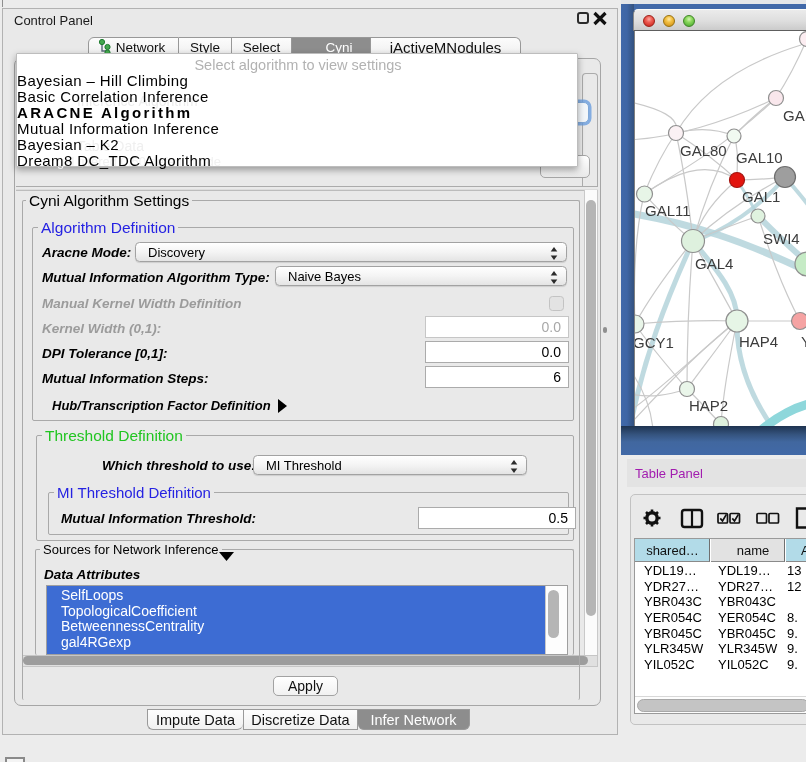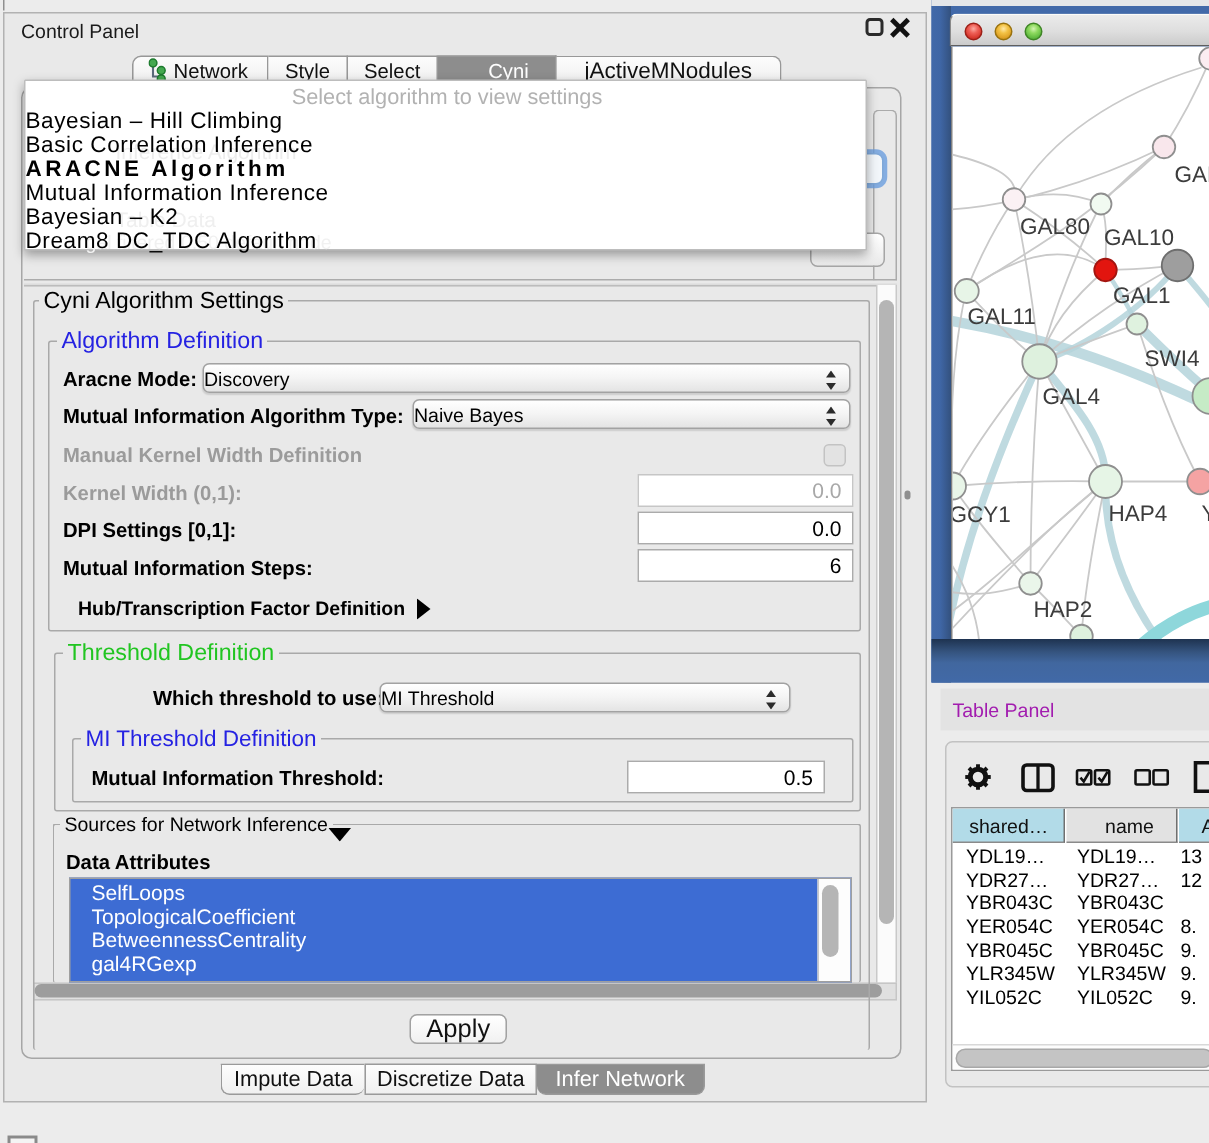--- a/index.html
+++ b/index.html
@@ -197,24 +197,24 @@
 <div class="abs" style="left:540px;top:155px;width:50px;height:23px;border:1px solid #a6a6a6;border-radius:5px;background:linear-gradient(#fff,#e9e9e9);"></div>
 
 <div class="abs" style="left:584px;top:190px;width:14px;height:476px;background:#fbfbfb;border-left:1px solid #c9c9c9;border-right:1px solid #c9c9c9;"></div>
 <div class="abs" style="left:586px;top:200px;width:10px;height:416px;background:#b5b5b5;border-radius:5px;"></div>
 
 <div class="abs" style="left:22px;top:655px;width:576px;height:12px;background:#e0e0e0;border:1px solid #c6c6c6;"></div>
 <div class="abs" style="left:23px;top:656px;width:565px;height:9px;background:#9d9d9d;border-radius:4.5px;"></div>
 
 <style>
  .glabel { position:absolute; background:#e9e9e9; padding:0 3px; font-size:14px; }
- .blbl { font-weight:bold; font-size:13.5px; color:#000; position:absolute; }
+ .blbl { font-weight:bold; font-size:13.5px; color:#000; position:absolute;font-style:italic; }
  .combo { position:absolute; height:20px; border:1px solid #a2a2a2; border-radius:4.5px;
           background:linear-gradient(#ffffff,#f4f4f4 50%,#e4e4e4); font-size:13px; color:#000;
-          line-height:19px; box-shadow:0 1px 1px rgba(0,0,0,.12); }
+          line-height:19px; padding-left:12px; box-shadow:0 1px 1px rgba(0,0,0,.12); }
  .updn { position:absolute; right:8px; top:3.5px; width:8px; height:13px; }
  .tfield { position:absolute; height:22px; background:#fff; border:1px solid #ababab;
            font-size:14px; color:#000; text-align:right; padding-right:7px; line-height:21px; }
 </style>
 <div id="settings">
 
   <div class="abs" style="left:22px;top:200px;width:558px;height:500px;border:1px solid #a9a9a9;border-bottom:none;border-radius:2px;"></div>
   <div class="glabel" style="left:26px;top:192px;color:#000;font-size:15.5px;">Cyni Algorithm Settings</div>
 
   <div class="abs" style="left:32px;top:227px;width:542px;height:194px;border:1px solid #a9a9a9;border-radius:2px;"></div>
@@ -231,21 +231,21 @@
   <div class="combo" style="left:275px;top:266px;width:292px;">Naive Bayes
     <svg class="updn" viewBox="0 0 8 13">
           <path d="M4,0 L7.3,4.6 H0.7 Z" fill="#2b2b2b"></path>
           <path d="M4,13 L7.3,8.4 H0.7 Z" fill="#2b2b2b"></path>
         </svg>
   </div>
   <div class="blbl" style="left:42px;top:296px;color:#9b9b9b;">Manual Kernel Width Definition</div>
   <div class="abs" style="left:549px;top:296px;width:15px;height:15px;background:#e3e3e3;border:1px solid #c3c3c3;border-radius:3.5px;"></div>
   <div class="blbl" style="left:42px;top:321px;color:#9b9b9b;">Kernel Width (0,1):</div>
   <div class="tfield" style="left:425px;top:316px;width:144px;color:#a8a8a8;border-color:#c6c6c6;">0.0</div>
-  <div class="blbl" style="left:42px;top:346px;">DPI Settings [0,1]:</div>
+  <div class="blbl" style="left:42px;top:346px;">DPI Tolerance [0,1]:</div>
   <div class="tfield" style="left:425px;top:341px;width:144px;">0.0</div>
   <div class="blbl" style="left:42px;top:371px;">Mutual Information Steps:</div>
   <div class="tfield" style="left:425px;top:366px;width:144px;">6</div>
   <div class="blbl" style="left:52px;top:398px;font-size:13px;">Hub/Transcription Factor Definition</div>
   <svg class="abs" style="left:277px;top:399px;" width="11" height="14" viewBox="0 0 11 14">
         <path d="M1,0 L10,7 L1,14 Z" fill="#000"></path>
       </svg>
 
   <div class="abs" style="left:36px;top:435px;width:538px;height:106px;border:1px solid #a9a9a9;border-radius:2px;"></div>
   <div class="glabel" style="left:42px;top:427px;color:#21c521;font-size:15.5px;">Threshold Definition</div>
@@ -253,37 +253,37 @@
   <div class="combo" style="left:253px;top:455px;width:274px;">MI Threshold
     <svg class="updn" viewBox="0 0 8 13">
           <path d="M4,0 L7.3,4.6 H0.7 Z" fill="#2b2b2b"></path>
           <path d="M4,13 L7.3,8.4 H0.7 Z" fill="#2b2b2b"></path>
         </svg>
   </div>
 
   <div class="abs" style="left:48px;top:492px;width:521px;height:43px;border:1px solid #a9a9a9;border-radius:2px;"></div>
   <div class="glabel" style="left:54px;top:484px;color:#2522e2;font-size:15px;">MI Threshold Definition</div>
   <div class="blbl" style="left:61px;top:511px;">Mutual Information Threshold:</div>
-  <div class="tfield" style="left:418px;top:507px;width:132px;">0.5</div>
+  <div class="tfield" style="left:418px;top:507px;width:158px;">0.5</div>
 
   <div class="abs" style="left:35px;top:549px;width:539px;height:106px;border:1px solid #a9a9a9;border-bottom:none;border-radius:2px;"></div>
   <div class="glabel" style="left:40px;top:542px;color:#000;font-size:13px;">Sources for Network Inference</div>
   <svg class="abs" style="left:219px;top:551px;" width="15" height="10" viewBox="0 0 15 10">
         <path d="M0,1 L15,1 L7.5,10 Z" fill="#000"></path>
       </svg>
   <div class="blbl" style="left:44px;top:567px;">Data Attributes</div>
 
   <div class="abs" style="left:46px;top:585px;width:522px;height:70px;border:1px solid #9f9f9f;background:#3d6cd3;overflow:hidden;">
     <div class="abs" style="left:14px;top:2px;font-size:14px;color:#fff;line-height:15.5px;">SelfLoops<br>TopologicalCoefficient<br>BetweennessCentrality<br>gal4RGexp<br>&nbsp;</div>
     <div class="abs" style="left:498px;top:0;width:22px;height:70px;background:#fdfdfd;border-left:1px solid #c9c9c9;"></div>
     <div class="abs" style="left:501px;top:4px;width:11px;height:48px;background:#b5b5b5;border-radius:5.5px;"></div>
   </div>
 </div>
 
-<div class="abs" style="left:273px;top:676px;width:65px;height:20px;background:linear-gradient(#ffffff,#f1f1f1);border:1px solid #a2a2a2;border-radius:5px;font-size:17px;color:#111;text-align:center;line-height:18px;">Apply</div>
+<div class="abs" style="left:273px;top:676px;width:65px;height:20px;background:linear-gradient(#ffffff,#f1f1f1);border:1px solid #a2a2a2;border-radius:5px;font-size:14px;color:#111;text-align:center;line-height:18px;">Apply</div>
 
 <style>
  .btab { position:absolute; top:709px; height:21px; font-size:14.5px; text-align:center;
          border:1px solid #9a9a9a; background:linear-gradient(#fdfdfd,#f0f0f0); color:#111; line-height:20px; }
 </style>
 <div id="btabs">
   <div class="btab" style="left:147px;width:96px;border-radius:0 0 6px 6px;border-right:none;">Impute Data</div>
   <div class="btab" style="left:243px;width:115px;">Discretize Data</div>
   <div class="btab" style="left:358px;width:112px;border-radius:0 0 6px 6px;border-left:none;background:#8d8d8d;color:#fff;">Infer Network</div>
 </div>

